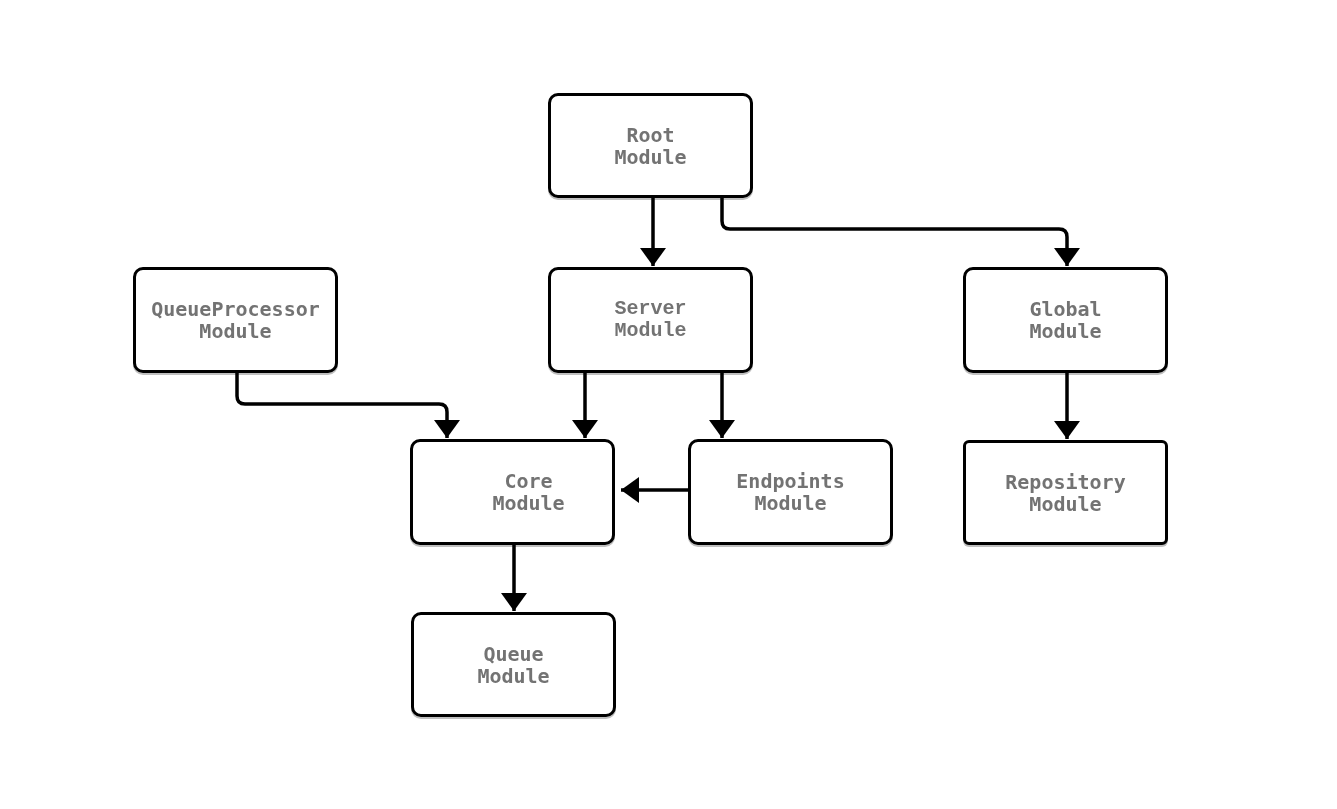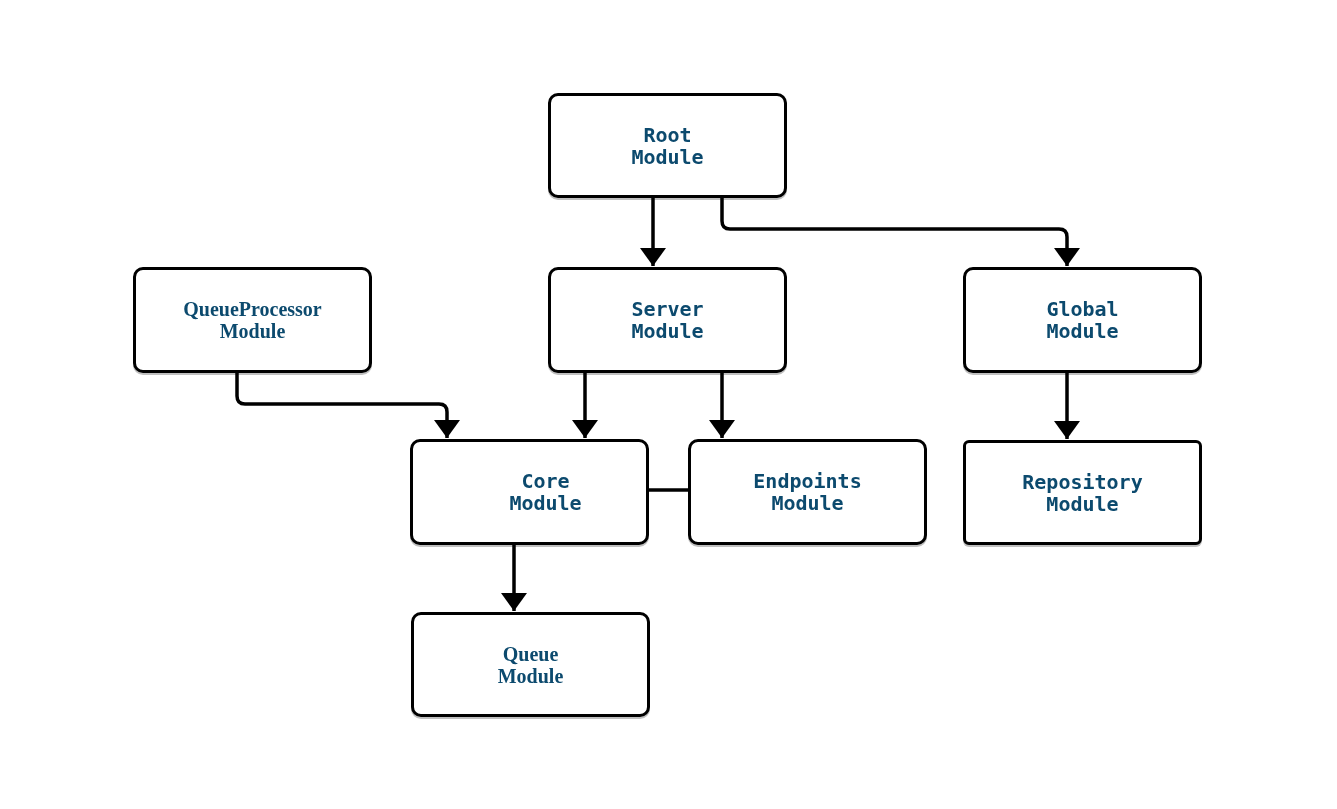--- a/index.html
+++ b/index.html
@@ -23,44 +23,44 @@
     height: 809px;
   }
   .edge {
     fill: none;
     stroke: #000000;
     stroke-width: 3.5;
   }
   .node {
     position: absolute;
     box-sizing: border-box;
-    width: 239px;
+    width: 205px;
     height: 106px;
     background: #ffffff;
     border: 3.5px solid #000000;
     border-radius: 10px;
     box-shadow: 0 2px 0 rgba(0,0,0,0.25);
     display: flex;
     align-items: center;
     justify-content: center;
     text-align: center;
     white-space: pre-line;
     font-weight: bold;
     font-size: 20px;
     line-height: 22px;
-    color: #0c4a6e;
+    color: #737373;
   }
   .n-root         { left: 548px;  top: 93px;  height: 105px; }
-  .n-queueproc    { left: 133px;  top: 267px; font-family: Liberation Serif, serif; }
-  .n-server       { left: 548px;  top: 267px; }
+  .n-queueproc    { left: 133px;  top: 267px; }
+  .n-server       { left: 548px;  top: 267px; font-family: Liberation Mono, monospace; }
   .n-global       { left: 963px;  top: 267px; }
   .n-core         { left: 410px;  top: 439px; padding-left: 32px; }
   .n-endpoints    { left: 688px;  top: 439px; }
   .n-repository   { left: 963px;  top: 440px; height: 105px; border-radius: 6px; }
-  .n-queue        { left: 411px;  top: 612px; height: 105px; font-family: Liberation Serif, serif; }
+  .n-queue        { left: 411px;  top: 612px; height: 105px; }
 </style>
 </head>
 <body>
 
 <div class="canvas">
 
   <svg class="edges" width="1337" height="809" viewBox="0 0 1337 809" aria-hidden="true">
     <defs>
       <marker id="arrow" markerUnits="userSpaceOnUse" markerWidth="20" markerHeight="28" refX="18" refY="13" orient="auto">
         <path d="M0,0 L18,13 L0,26 Z" fill="#000000"></path>

